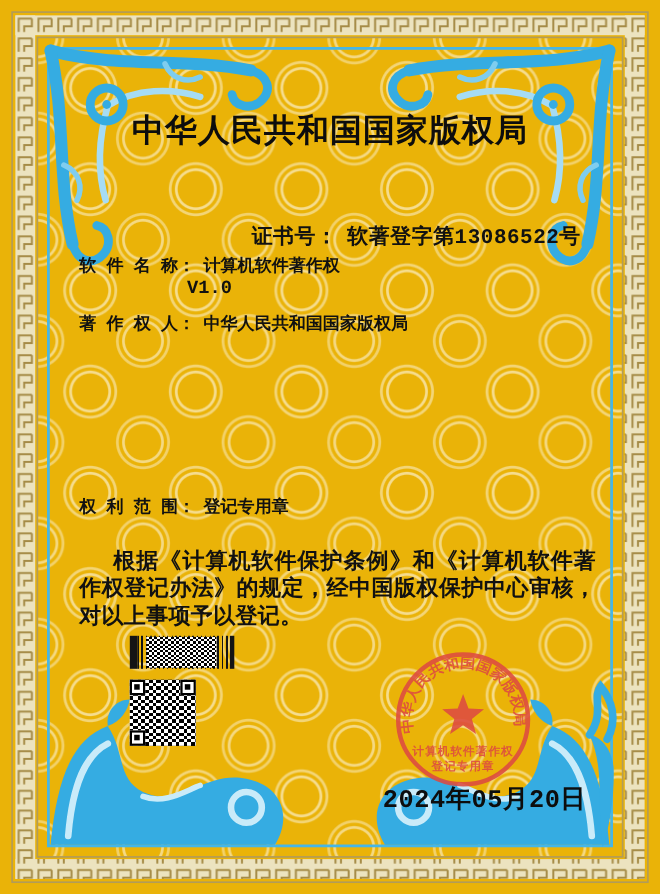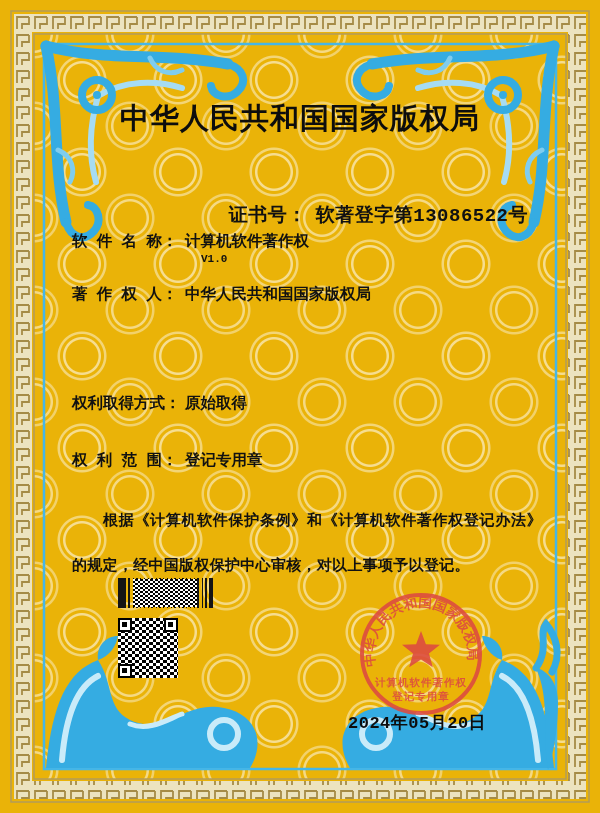--- a/index.html
+++ b/index.html
@@ -22,24 +22,24 @@
     background-position:0 0,48px 46px;
   }
   .frame{position:absolute;left:0;top:0;width:600px;height:813px;}
   .title{position:absolute;left:0;width:600px;text-align:center;letter-spacing:1px;color:#0d0d0d;}
   .t1{top:99px;font-size:29px;}
   .t2{top:141px;font-size:28px;}
   .certno{position:absolute;top:202px;right:72px;font-size:19px;letter-spacing:.5px;}
   .certno .cnv{margin-left:9px;}
   .row{position:absolute;left:72px;font-size:15.5px;white-space:nowrap;text-align:center;}
   .row .val{position:absolute;left:113px;white-space:nowrap;}
-  .val2{position:absolute;left:201px;font-size:11px;}
+  .val2{position:absolute;left:170px;font-size:17px;}
   .para{
     position:absolute;left:72px;top:499px;width:470px;
-    font-size:15px;line-height:45px;letter-spacing:.3px;
+    font-size:20px;line-height:25px;letter-spacing:.3px;
     text-indent:31px;margin:0;text-align:justify;
   }
   
   .barcode{
     position:absolute;left:118px;top:578px;width:95px;height:30px;
     border-left:7px solid #141414;border-right:4px solid #141414;
     background:repeating-linear-gradient(90deg,
       #141414 0 1.5px, transparent 1.5px 3.5px,
       #141414 3.5px 5px, transparent 5px 8px,
       #141414 8px 9px, transparent 9px 11.5px);
@@ -60,21 +60,21 @@
       repeating-linear-gradient(90deg,#000 0 3px,#fff 3px 7px);
     background-blend-mode:difference;
   }
   .fp{position:absolute;width:14px;height:14px;border:2.5px solid #000;background:#fff;box-sizing:border-box;}
   .fp.tl{left:0;top:0;} .fp.tr{right:0;top:0;} .fp.bl{left:0;bottom:0;}
   .fpc{position:absolute;left:2px;top:2px;width:5px;height:5px;background:#000;}
   
   .seal{position:absolute;left:346px;top:588px;width:150px;height:140px;}
   .arct{font-size:12.5px;font-weight:700;fill:#dd4a41;}
   .sl{font-size:10.5px;font-weight:700;fill:#dd4a41;text-anchor:middle;letter-spacing:1px;}
-  .date{position:absolute;left:348px;top:711px;font-size:17px;letter-spacing:.5px;color:#0d0d0d;}
+  .date{position:absolute;left:348px;top:711px;font-size:23px;letter-spacing:.5px;color:#0d0d0d;}
 </style>
 </head>
 <body>
 
 <div class="cert">
 
   <div class="watermark"></div>
 
   <svg class="frame" viewBox="0 0 600 813" aria-hidden="true">
     <defs>
@@ -139,24 +139,20 @@
     <span>软 件 名 称：</span>
     <span class="val">计算机软件著作权</span>
   </div>
   <div class="val2" style="top:253px">V1.0</div>
 
   <div class="row" style="top:284px">
     <span>著 作 权 人：</span>
     <span class="val">中华人民共和国国家版权局</span>
   </div>
 
-  <div class="row" style="top:393px">
-    <span>权利取得方式：</span>
-    <span class="val">原始取得</span>
-  </div>
 
   <div class="row" style="top:450px">
     <span>权 利 范 围：</span>
     <span class="val">登记专用章</span>
   </div>
 
 
   <p class="para">根据《计算机软件保护条例》和《计算机软件著作权登记办法》的规定，经中国版权保护中心审核，对以上事项予以登记。</p>
 
   <div class="barcode">

